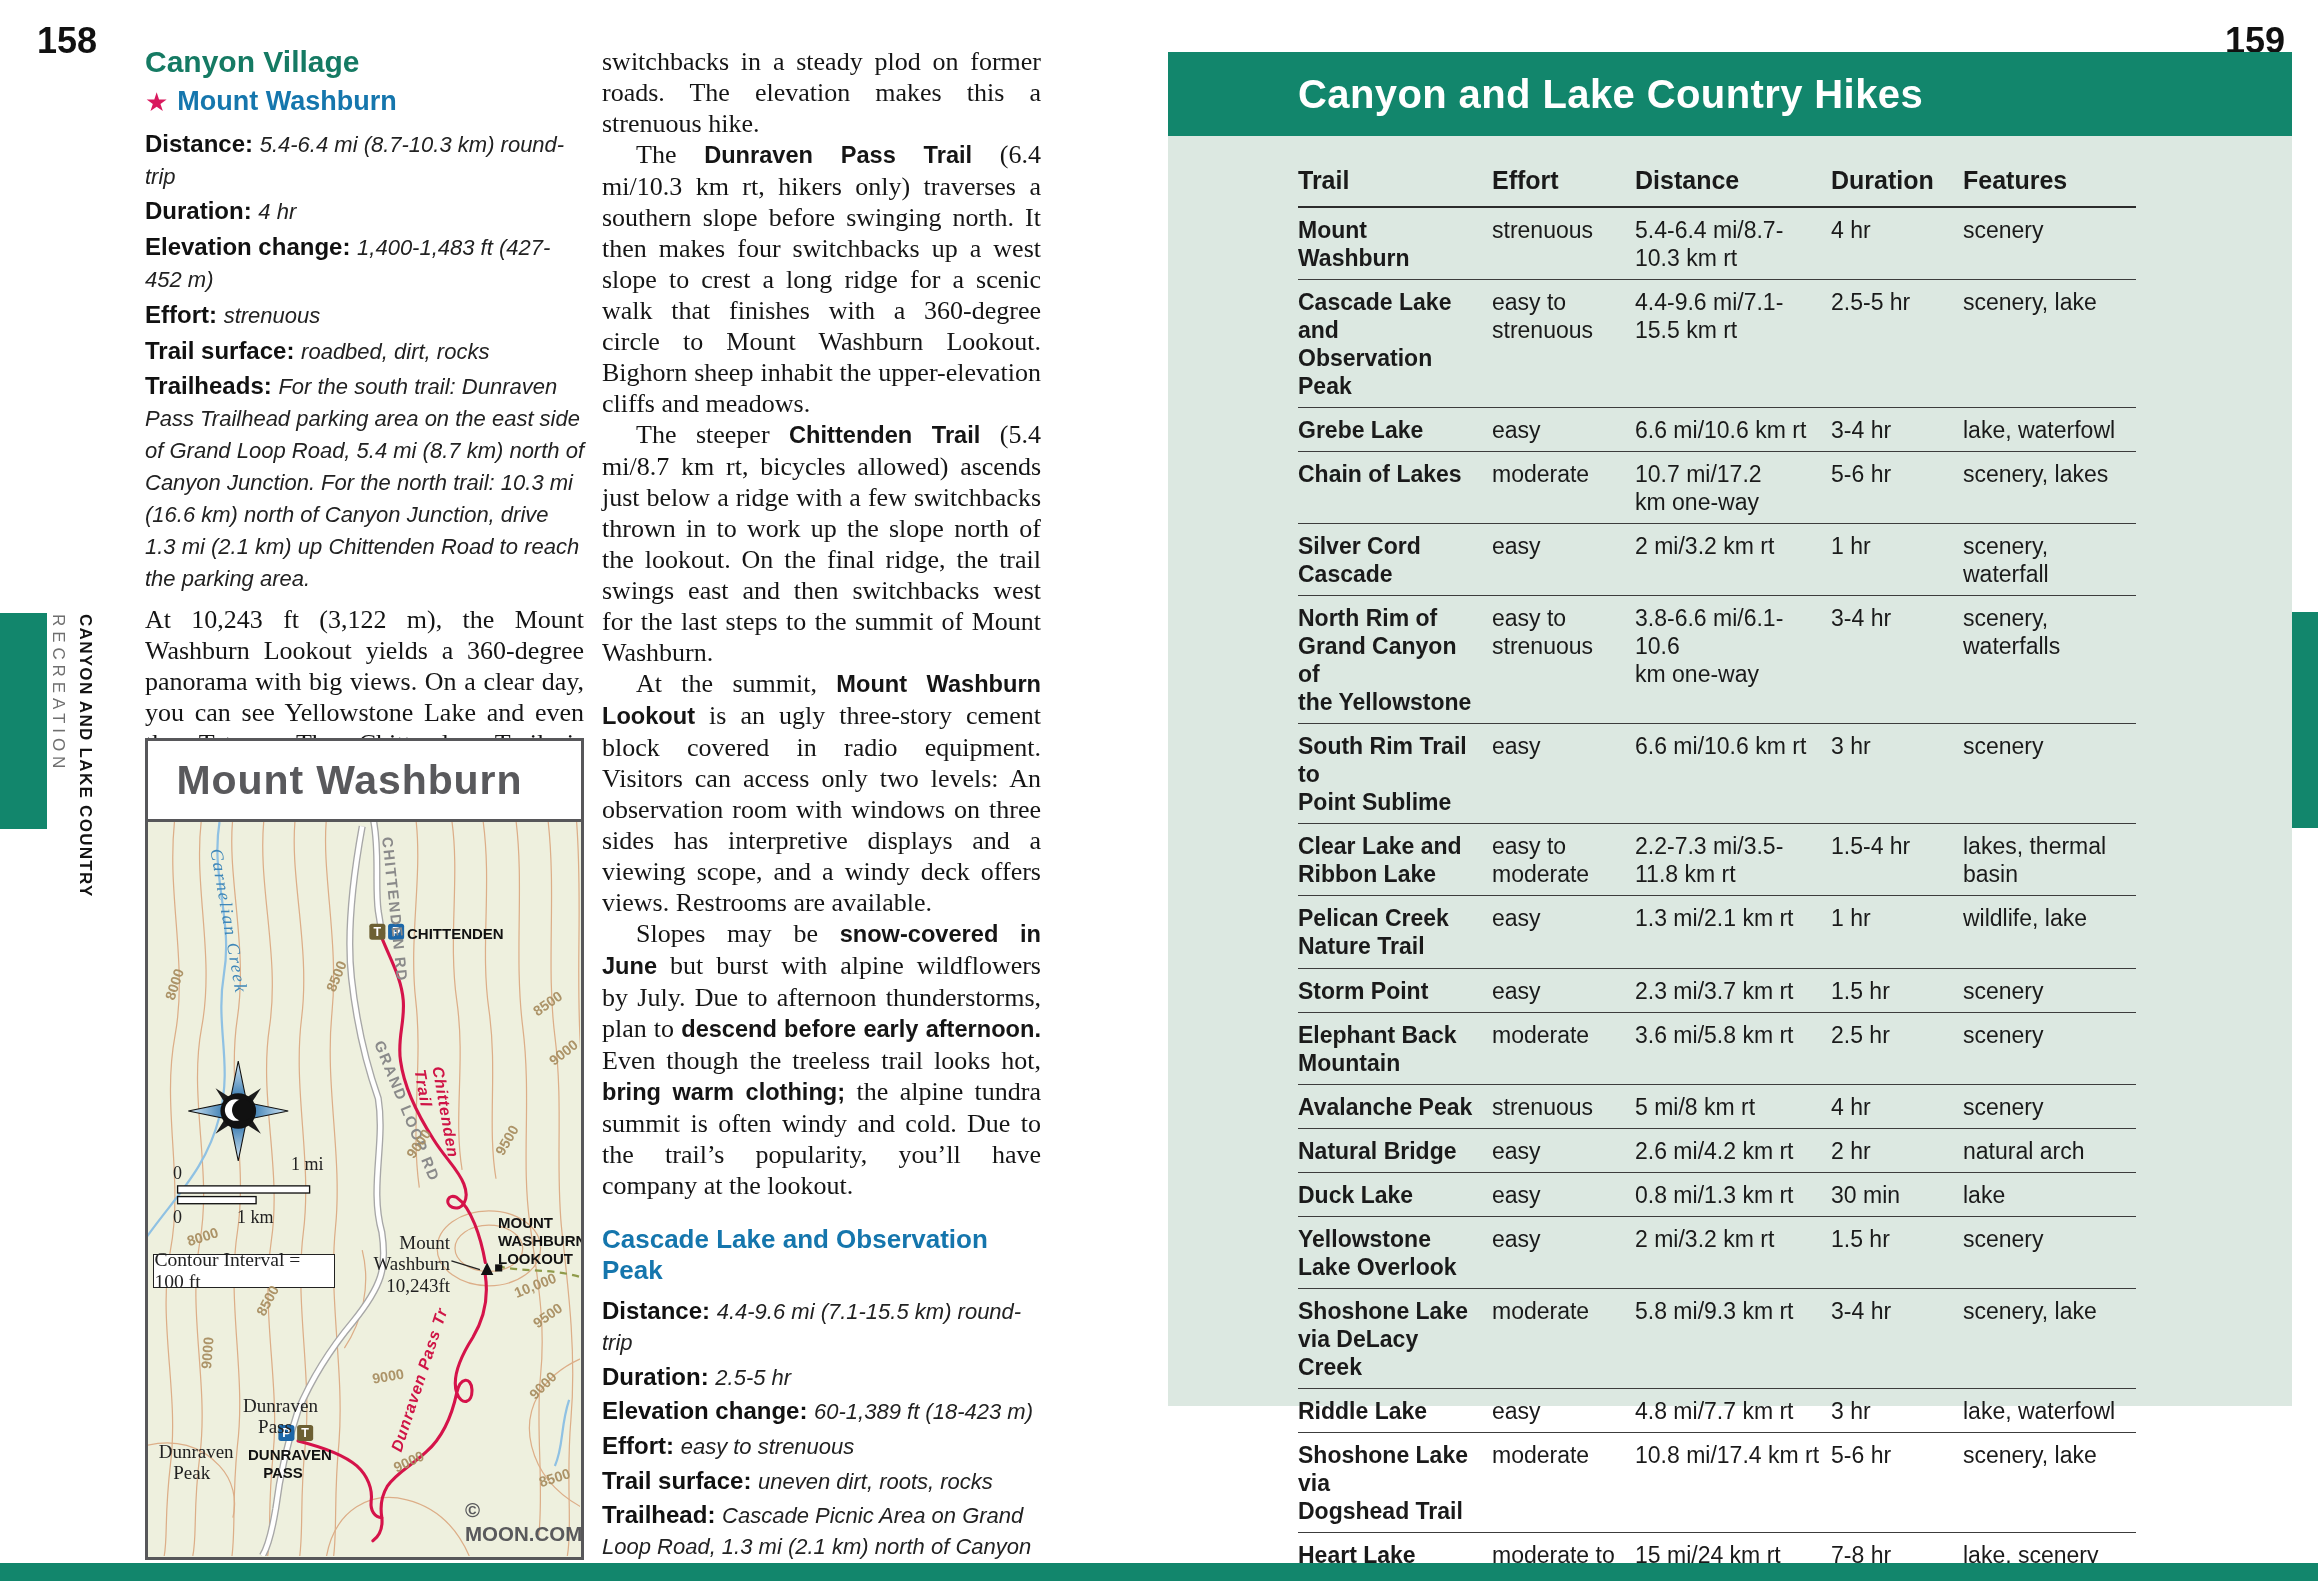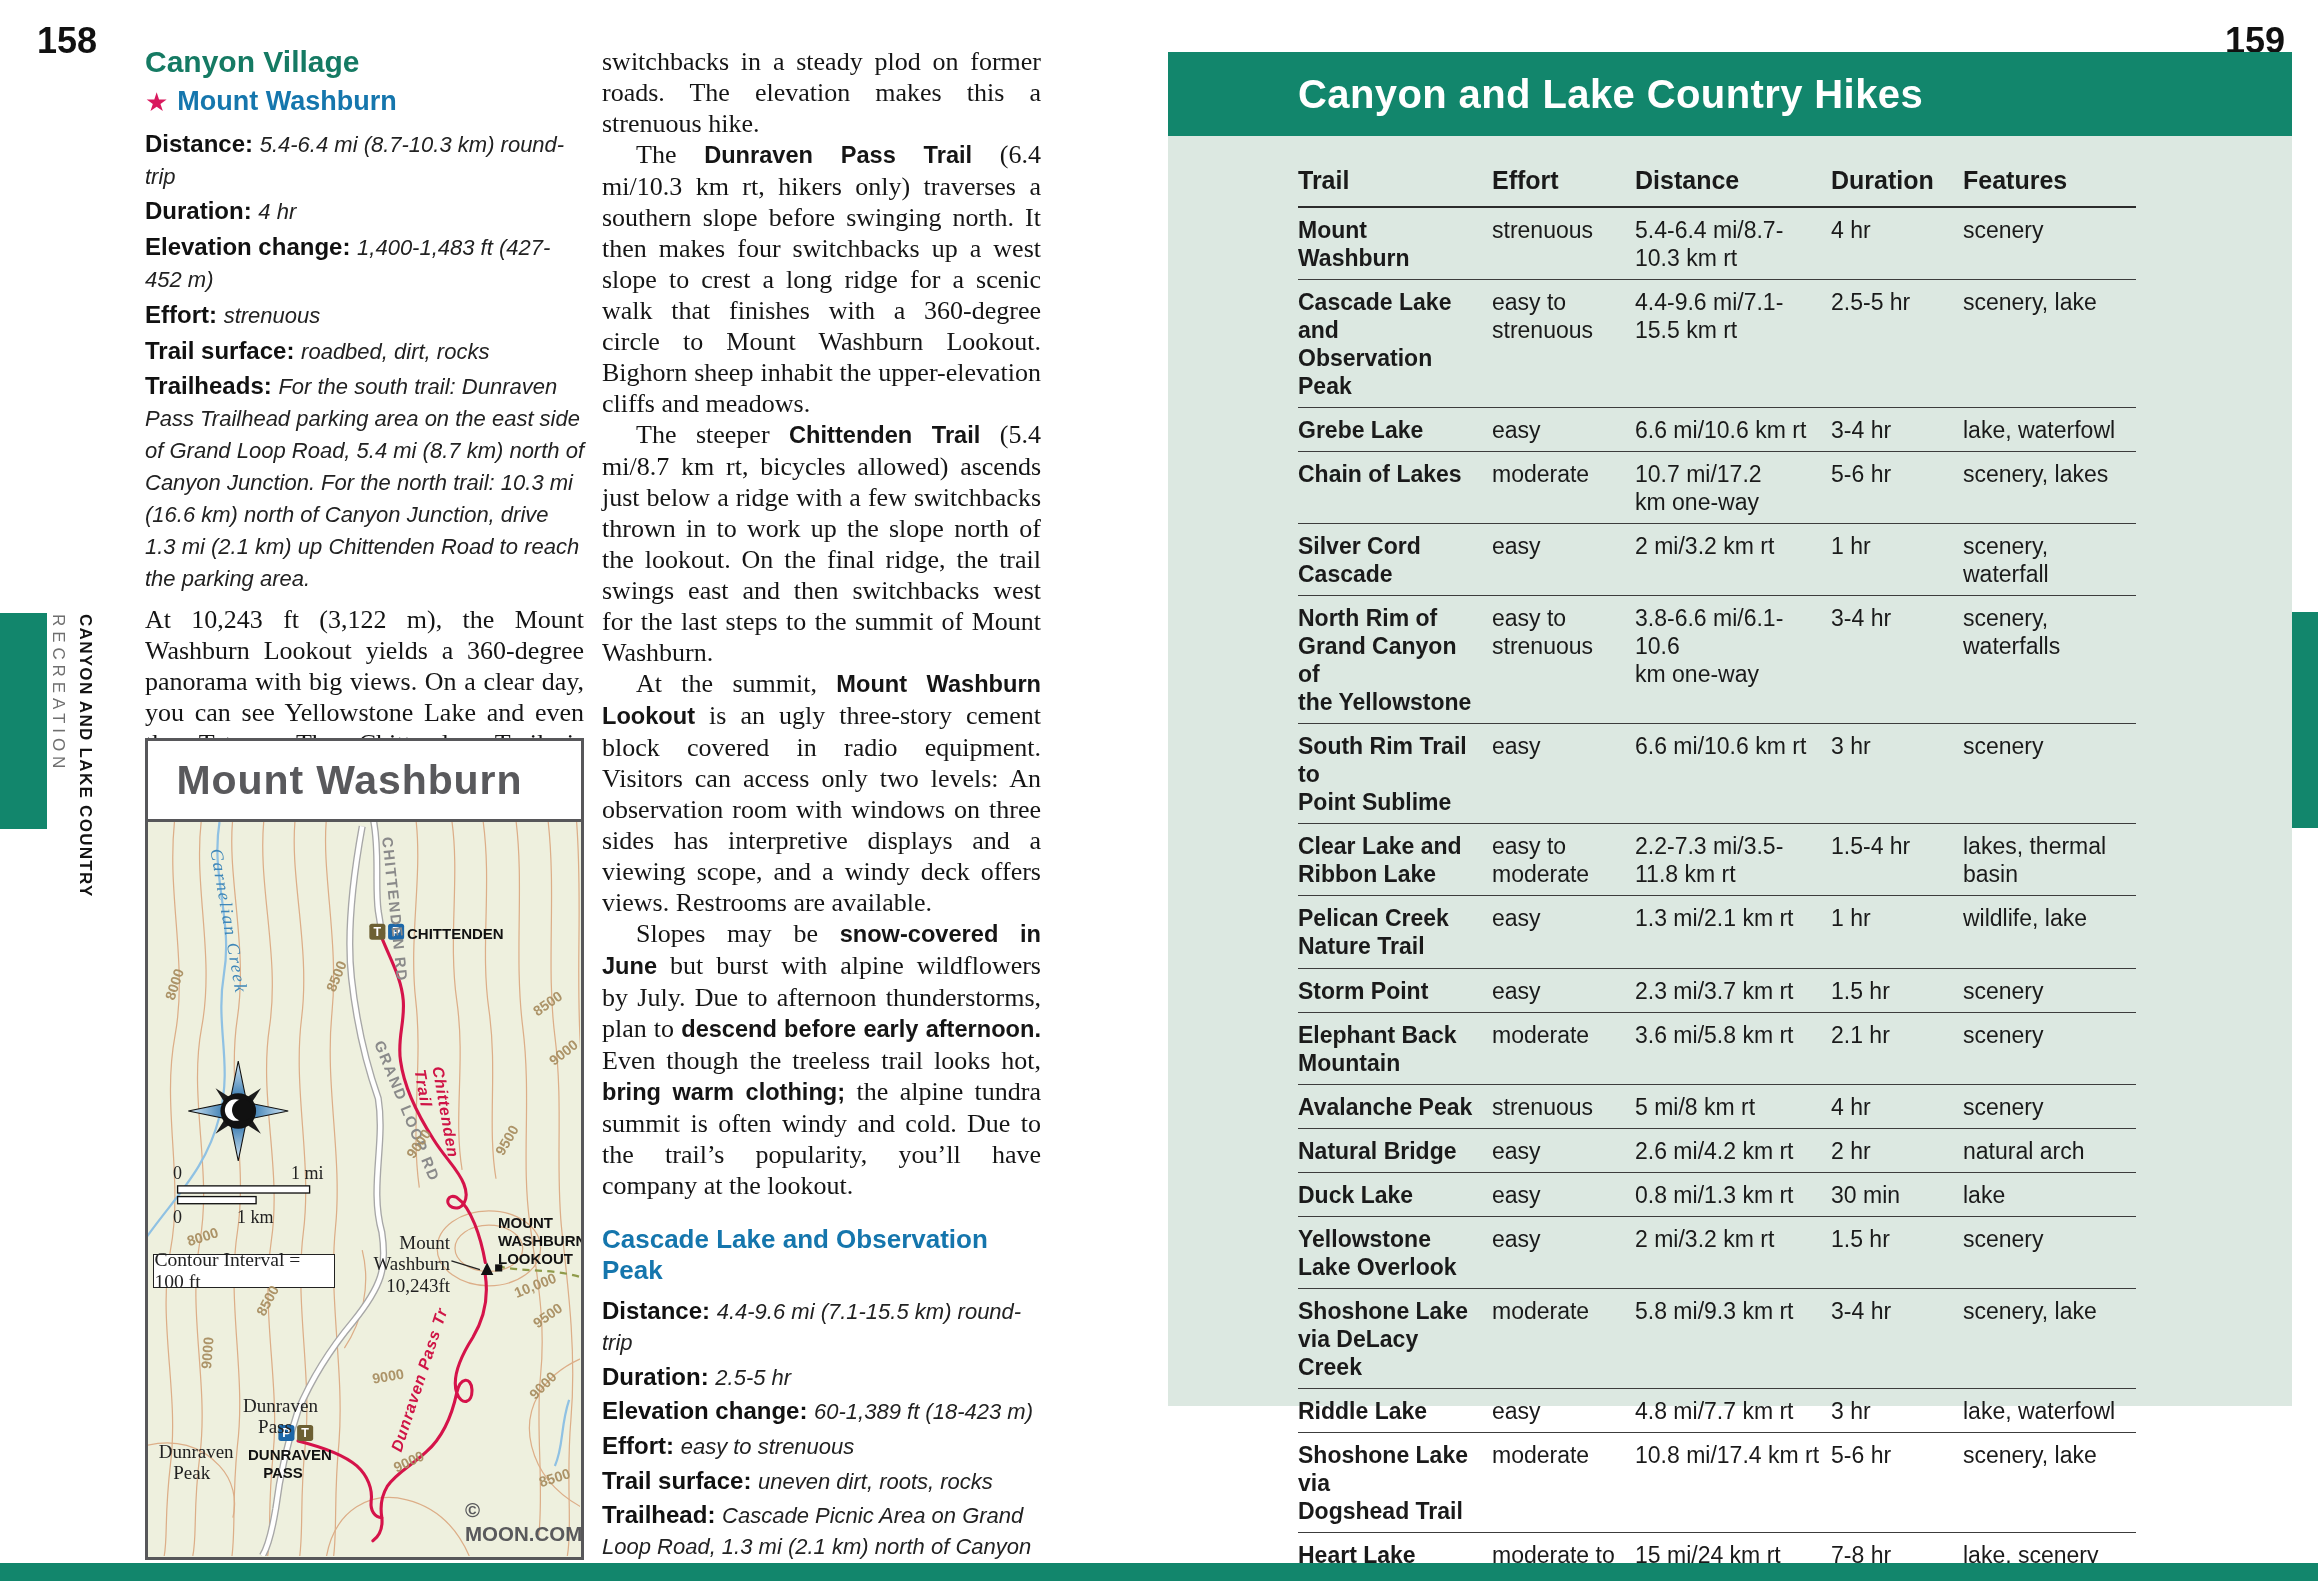--- a/index.html
+++ b/index.html
@@ -230,21 +230,21 @@
       <div class="mlabel lbl-serif" id="summit-label">Mount
 Washburn
 10,243ft</div>
       <div class="mlabel lbl-serif" id="dunraven-pass-label">Dunraven
 Pass</div>
       <div class="mlabel lbl-serif" id="dunraven-peak-label">Dunraven
 Peak</div>
       <div class="mlabel lbl-sans-bold" id="dunraven-pass-sign">DUNRAVEN
 PASS</div>
       <div class="mlabel lbl-scale" style="left:25px;top:341px;">0</div>
-      <div class="mlabel lbl-scale" style="left:143px;top:341px;">1 mi</div>
+      <div class="mlabel lbl-scale" style="left:143px;top:332px;">1 mi</div>
       <div class="mlabel lbl-scale" style="left:25px;top:385px;">0</div>
       <div class="mlabel lbl-scale" style="left:89px;top:385px;">1 km</div>
       <div id="contour-box">Contour Interval = 100 ft</div>
       <div id="map-copyright" class="mlabel">© MOON.COM</div>
       <div id="contour-labels">
           <div class="mlabel lbl-contour" style="left: 14.3px; top: 175px; transform: rotate(-72deg);">8000</div>
           <div class="mlabel lbl-contour" style="left: 175px; top: 166px; transform: rotate(-68deg);">8500</div>
           <div class="mlabel lbl-contour" style="left: 382px; top: 184px; transform: rotate(-35deg);">8500</div>
           <div class="mlabel lbl-contour" style="left: 398px; top: 234px; transform: rotate(-38deg);">9000</div>
           <div class="mlabel lbl-contour" style="left: 344px; top: 328px; transform: rotate(-60deg);">9500</div>
@@ -378,21 +378,21 @@
             <div class="tcell">easy</div>
             <div class="tcell">2.3 mi/3.7 km rt</div>
             <div class="tcell">1.5 hr</div>
             <div class="tcell">scenery</div>
           </div>
           <div class="trow">
             <div class="tcell trail">Elephant Back
 Mountain</div>
             <div class="tcell">moderate</div>
             <div class="tcell">3.6 mi/5.8 km rt</div>
-            <div class="tcell">2.1 hr</div>
+            <div class="tcell">2.5 hr</div>
             <div class="tcell">scenery</div>
           </div>
           <div class="trow">
             <div class="tcell trail">Avalanche Peak</div>
             <div class="tcell">strenuous</div>
             <div class="tcell">5 mi/8 km rt</div>
             <div class="tcell">4 hr</div>
             <div class="tcell">scenery</div>
           </div>
           <div class="trow">

